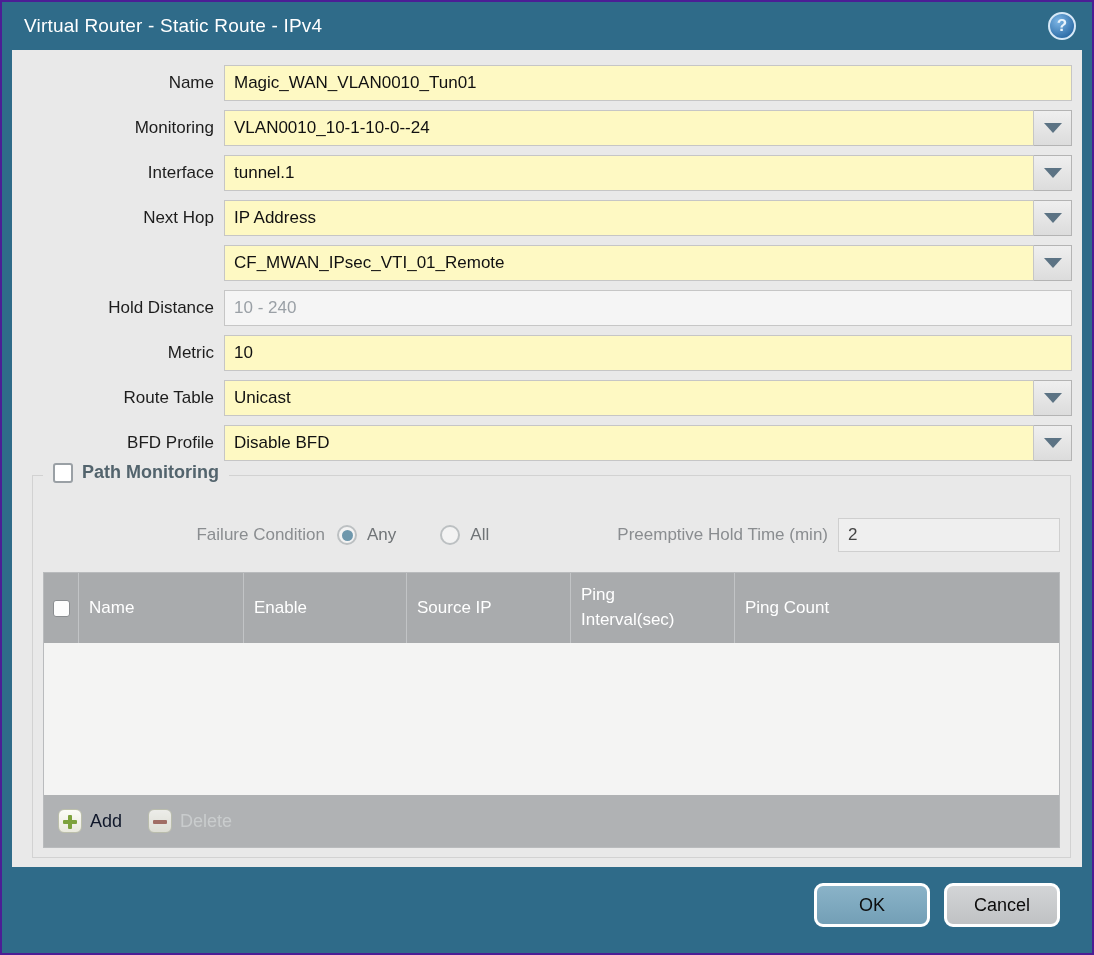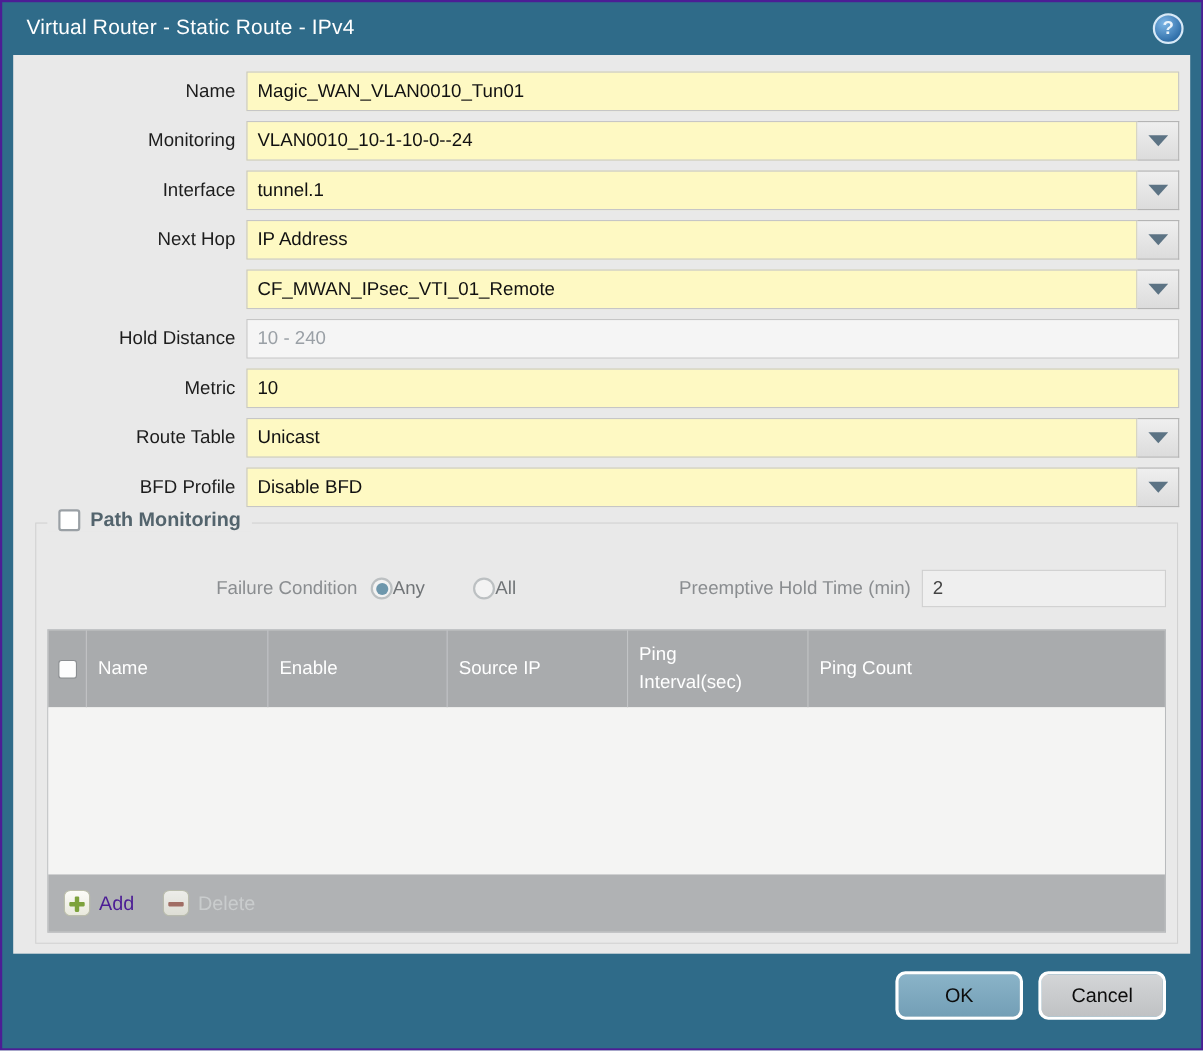--- a/index.html
+++ b/index.html
@@ -82,21 +82,21 @@
   .pm-checkbox {
     width:20px; height:20px; border-radius:3px;
     background:#fff; border:2px solid #9aa0a5; cursor:pointer;
   }
   .pm-title { font-size:18px; font-weight:bold; color:#53646d; }
 
   .pm-options { display:flex; align-items:center; margin:14px 0 20px 0; }
   .grey-label { color:#8a8d90; font-size:17px; }
   .fc-label { flex:0 0 282px; text-align:right; margin-right:12px; }
   .radio-group { display:flex; align-items:center; gap:44px; }
-  .radio-item { display:flex; align-items:flex-end; cursor:pointer; }
+  .radio-item { display:flex; align-items:flex-end; gap:10px; cursor:pointer; }
   .radio-circle {
     width:20px; height:20px; border-radius:50%;
     border:2px solid #bcc0c2; background:#f3f3f3;
     display:flex; align-items:center; justify-content:center;
   }
   .radio-circle.checked::after {
     content:""; width:11px; height:11px; border-radius:50%;
     background:#6e97ac;
   }
   .radio-label { color:#707477; font-size:17px; }
@@ -127,21 +127,21 @@
   .hdr-checkbox {
     width:17px; height:17px; border-radius:3px;
     background:#fdfdfd; border:1px solid #8a8d90; cursor:pointer;
   }
   .tbl-body { height:152px; background:#f4f4f3; }
   .tbl-footer {
     height:52px; background:#b0b2b4;
     display:flex; align-items:center; gap:26px; padding:0 14px;
   }
   .tool-btn { display:flex; align-items:center; gap:8px; cursor:pointer; }
-  .tool-btn .label { font-size:18px; color:#4c1d95; }
+  .tool-btn .label { font-size:18px; color:#0f172a; }
   .tool-btn.disabled { cursor:default; }
   .tool-btn.disabled .label { color:#c9cccd; }
   .icon-box {
     width:24px; height:24px; border-radius:6px; position:relative;
     background:linear-gradient(#fcfcf7,#e9e9dd);
     border:1px solid #bcbfab;
   }
   .icon-plus::before {
     content:""; position:absolute; left:4px; top:10px; width:14px; height:4px;
     background:#7da23c; border-radius:1px;

